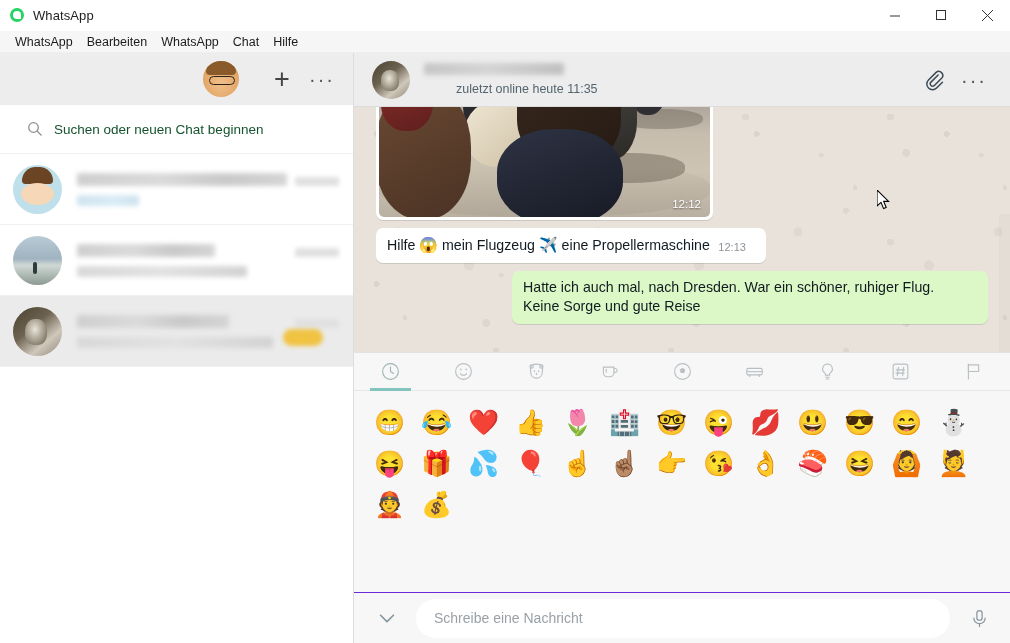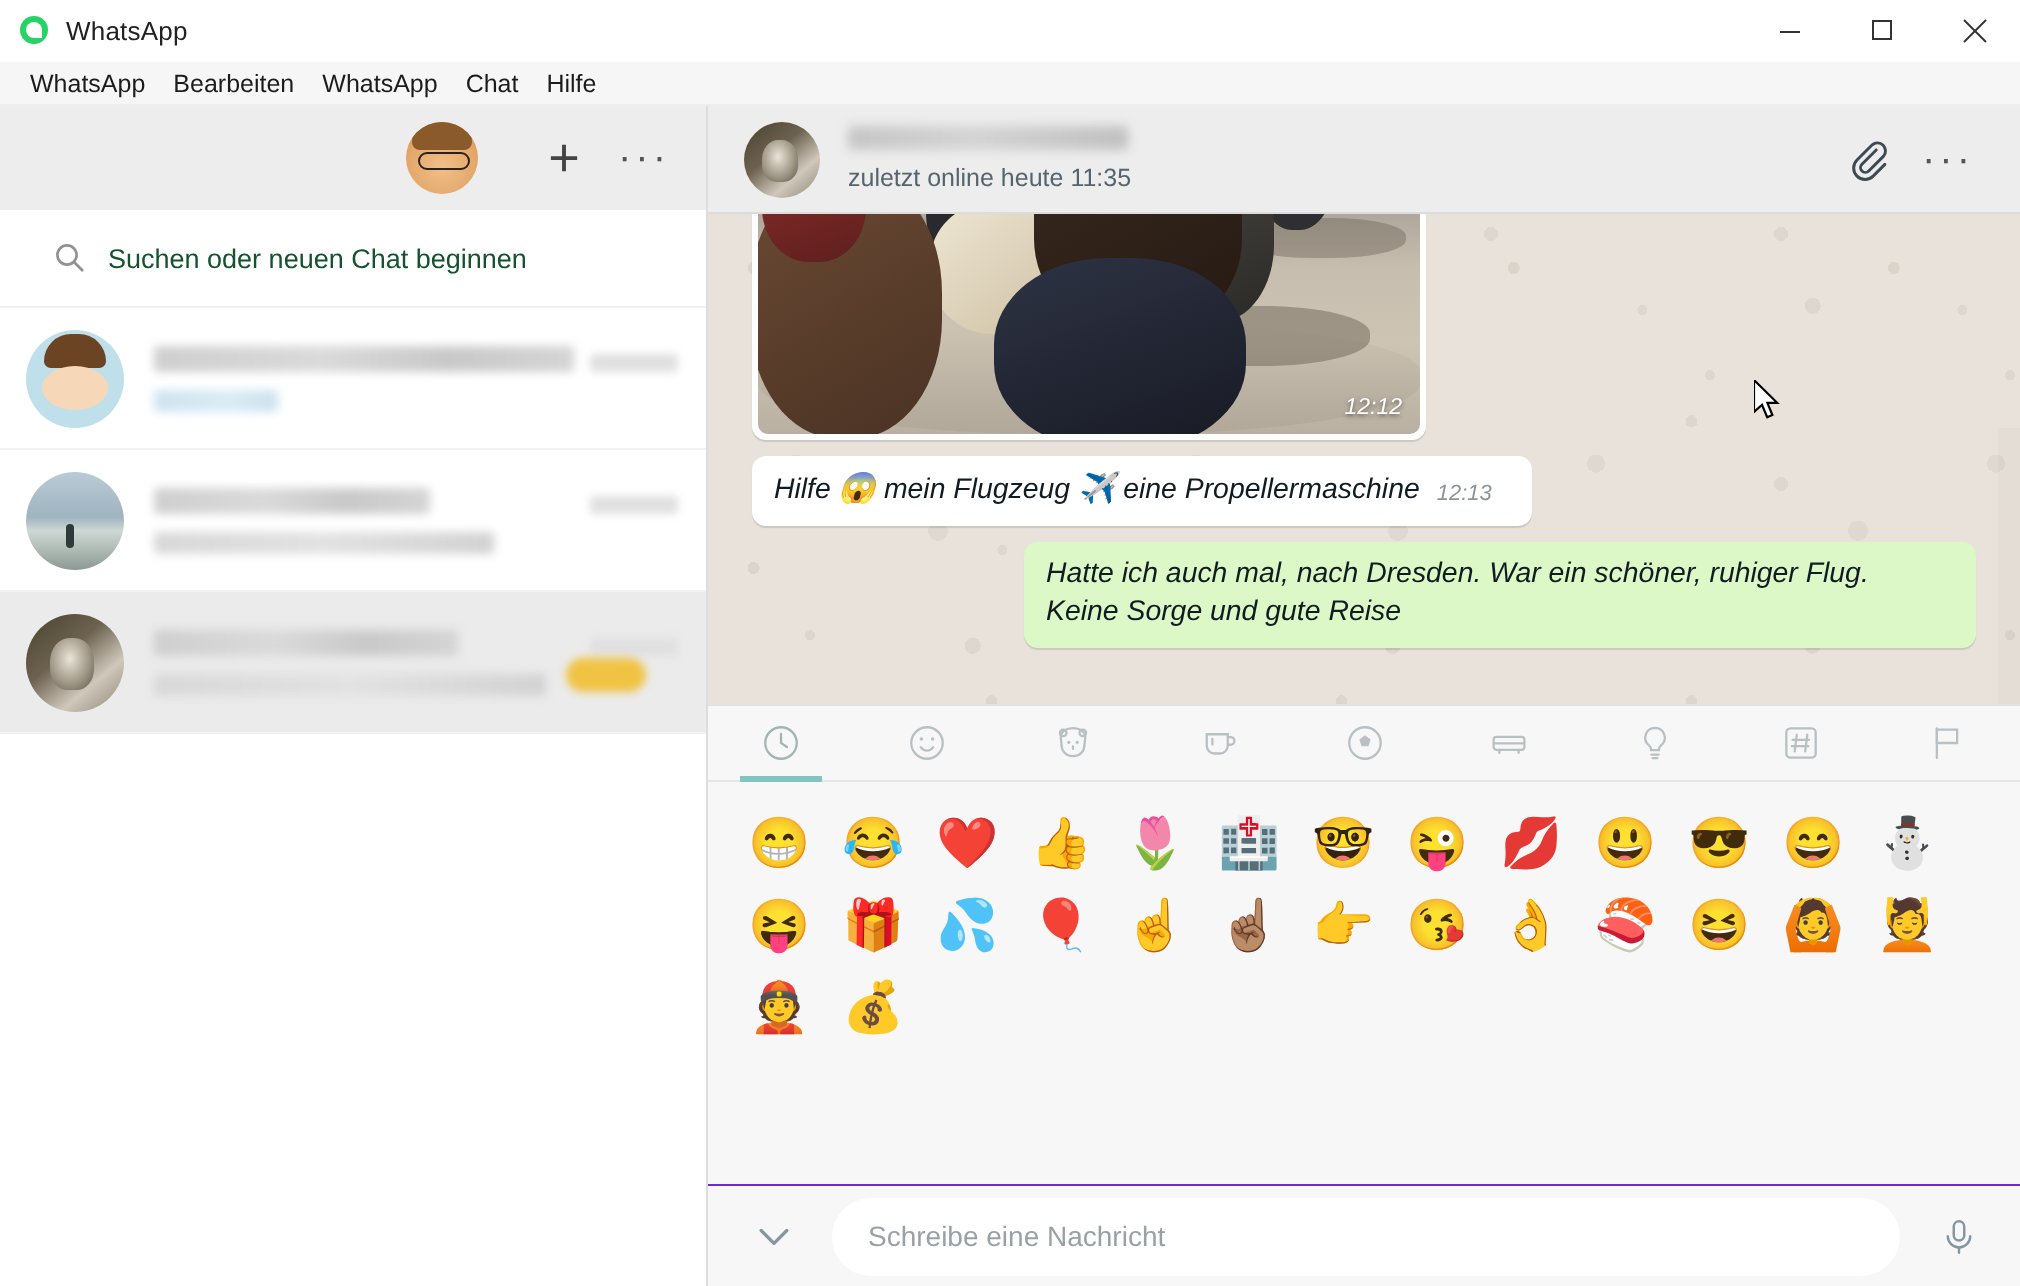--- a/index.html
+++ b/index.html
@@ -188,21 +188,21 @@
   .ch-avatar::after {
     content:""; position:absolute; left:9px; top:9px; width:18px; height:21px;
     background: radial-gradient(ellipse at 45% 40%, #e9e4da 0%, #9a9281 60%, #5c5547 100%);
     border-radius: 45% 45% 40% 40%;
   }
   .ch-name {
     height: 12px; width: 140px; border-radius: 2px;
     background: linear-gradient(90deg,#c6c6c6,#d4d4d4 45%,#c0c0c0);
     filter: blur(2.6px); color: transparent; font-size: 11px; overflow: hidden;
   }
-  .ch-status { margin-top: 7px; font-size: 12.5px; color: #54656f; }
+  .ch-status { margin-top: 7px; font-size: 12.5px; color: #54656f; margin-left: 32px; }
   .ch-actions { margin-left: auto; display: flex; align-items: center; }
   .ch-btn {
     width: 40px; height: 40px; display: flex; align-items: center; justify-content: center;
     color: #3b4a54;
   }
 
   
   .messages {
     position: relative; height: 299px; overflow: hidden;
     background-color: #e9e2db;
@@ -210,21 +210,20 @@
       radial-gradient(circle at 12% 18%, rgba(160,150,135,.18) 0 3px, transparent 3px),
       radial-gradient(circle at 34% 62%, rgba(160,150,135,.16) 0 2.5px, transparent 2.5px),
       radial-gradient(circle at 63% 27%, rgba(160,150,135,.15) 0 4px, transparent 4px),
       radial-gradient(circle at 81% 74%, rgba(160,150,135,.16) 0 3px, transparent 3px),
       radial-gradient(circle at 50% 88%, rgba(160,150,135,.13) 0 5px, transparent 5px),
       radial-gradient(circle at 92% 40%, rgba(160,150,135,.14) 0 2.5px, transparent 2.5px),
       radial-gradient(circle at 22% 78%, rgba(160,150,135,.13) 0 4.5px, transparent 4.5px),
       radial-gradient(circle at 70% 8%, rgba(160,150,135,.14) 0 3.5px, transparent 3.5px);
     background-size: 190px 150px, 150px 130px, 210px 170px, 175px 140px, 230px 180px, 160px 120px, 200px 160px, 145px 125px;
     padding: 4px 22px;
-    font-style: italic;
   }
   .msg-row { display: flex; margin-top: 8px; }
   .msg-row.out { justify-content: flex-end; }
   .bubble {
     position: relative; border-radius: 7px;
     box-shadow: 0 1px 0.5px rgba(11,20,26,.13);
     max-width: 560px;
   }
   .bubble.in { background: #ffffff; }
   .bubble.out { background: #dcf8c6; }

